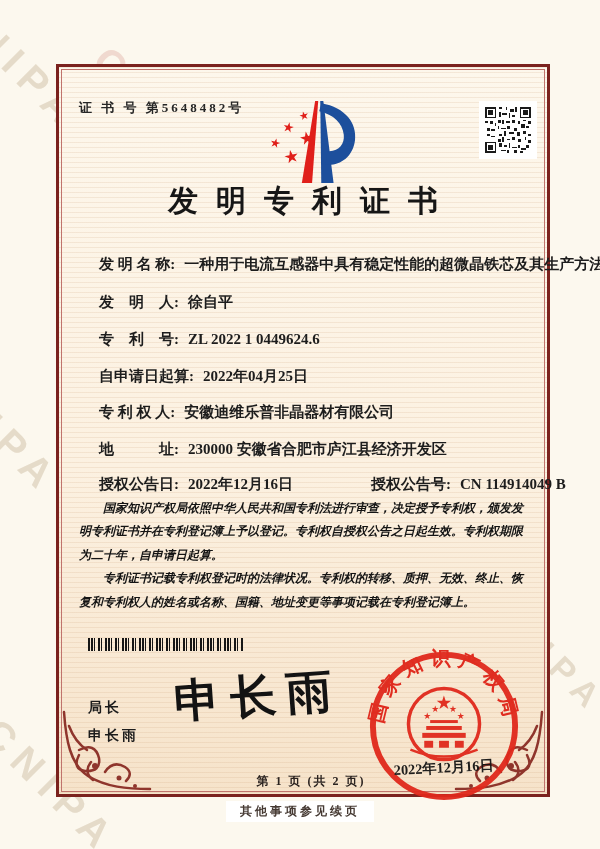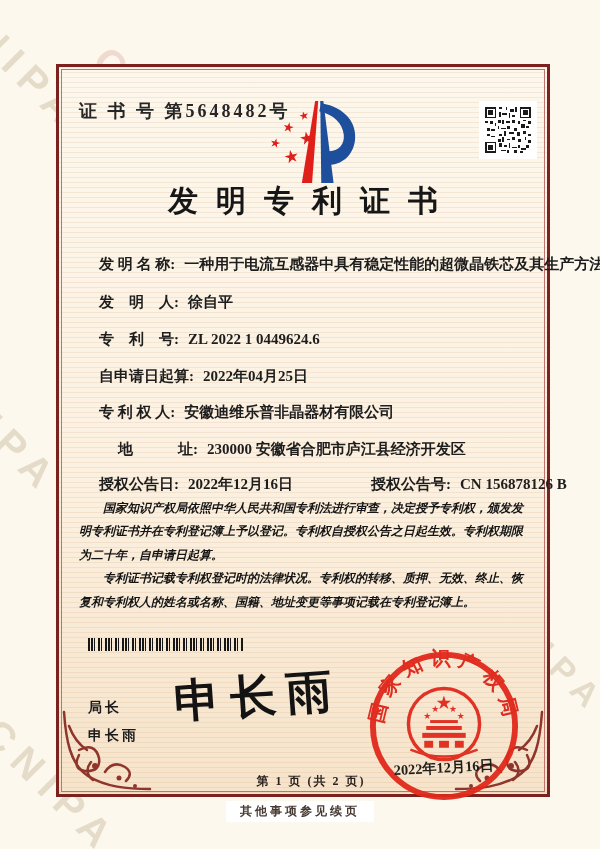--- a/index.html
+++ b/index.html
@@ -18,36 +18,36 @@
   .wm-6{left:6px;top:710px;}
 
   
   .frame{position:absolute;left:56px;top:64px;width:488px;height:727px;
          border:3px solid #7b221e;z-index:1;
          background:
            repeating-linear-gradient(180deg, rgba(198,150,108,.16) 0 1px, rgba(0,0,0,0) 1px 5px),
            linear-gradient(180deg,#fdf7ec 0%,#fcf1e1 55%,#f6e3ca 100%);}
   .frame::before{content:"";position:absolute;inset:2px;border:1px solid #c0736c;pointer-events:none;}
 
-  .cert-no{position:absolute;left:20px;top:32px;font-size:18px;font-weight:600;
+  .cert-no{position:absolute;left:20px;top:32px;font-size:13px;font-weight:600;
            letter-spacing:3px;color:#262626;}
 
   .logo{position:absolute;left:198px;top:30px;width:104px;height:90px;}
   .qr{position:absolute;left:420px;top:34px;width:58px;height:58px;background:#fff;
       display:flex;align-items:center;justify-content:center;}
   .qr svg{width:46px;height:46px;}
 
   .title{position:absolute;left:0;top:114px;width:100%;text-align:center;
          font-size:30px;font-weight:bold;color:#161616;letter-spacing:18px;text-indent:18px;}
 
   .row{position:absolute;left:40px;white-space:nowrap;font-size:15px;font-weight:600;color:#1d1d1d;}
   .row .lab{display:inline-block;}
   .row .val{margin-left:9px;}
   .row-1{top:188px;} .row-2{top:226px;} .row-3{top:263px;} .row-4{top:300px;}
-  .row-5{top:336px;} .row-6{top:373px;margin-left:19px;} .row-7{top:408px;}
+  .row-5{top:336px;} .row-6{top:373px;} .row-7{top:408px;}
   .pair2{position:absolute;left:272px;top:0;white-space:nowrap;}
   .row-7{width:440px;}
 
   .body-text{position:absolute;left:20px;top:430px;width:452px;
              font-style:italic;font-weight:600;font-size:12px;line-height:1.95;color:#141414;}
   .body-text p{margin:0;text-indent:2em;}
 
   .barcode{position:absolute;left:29px;top:571px;width:156px;height:13px;
       background:repeating-linear-gradient(90deg,
         #161616 0 2px, rgba(0,0,0,0) 2px 3px,
@@ -190,21 +190,21 @@
     </div>
     <div class="row row-5">
       <span class="lab">专 利 权 人:</span><span class="val">安徽迪维乐普非晶器材有限公司</span>
     </div>
     <div class="row row-6">
       <span class="lab">地　　　址:</span><span class="val">230000 安徽省合肥市庐江县经济开发区</span>
     </div>
     <div class="row row-7">
       <span class="lab">授权公告日:</span><span class="val">2022年12月16日</span>
       <span class="pair2">
-        <span class="lab">授权公告号:</span><span class="val">CN 156878126 B</span>
+        <span class="lab">授权公告号:</span><span class="val">CN 114914049 B</span>
       </span>
     </div>
 
     <div class="body-text">
       <p>国家知识产权局依照中华人民共和国专利法进行审查，决定授予专利权，颁发发明专利证书并在专利登记簿上予以登记。专利权自授权公告之日起生效。专利权期限为二十年，自申请日起算。</p>
       <p>专利证书记载专利权登记时的法律状况。专利权的转移、质押、无效、终止、恢复和专利权人的姓名或名称、国籍、地址变更等事项记载在专利登记簿上。</p>
     </div>
 
     <div class="barcode"></div>
 

